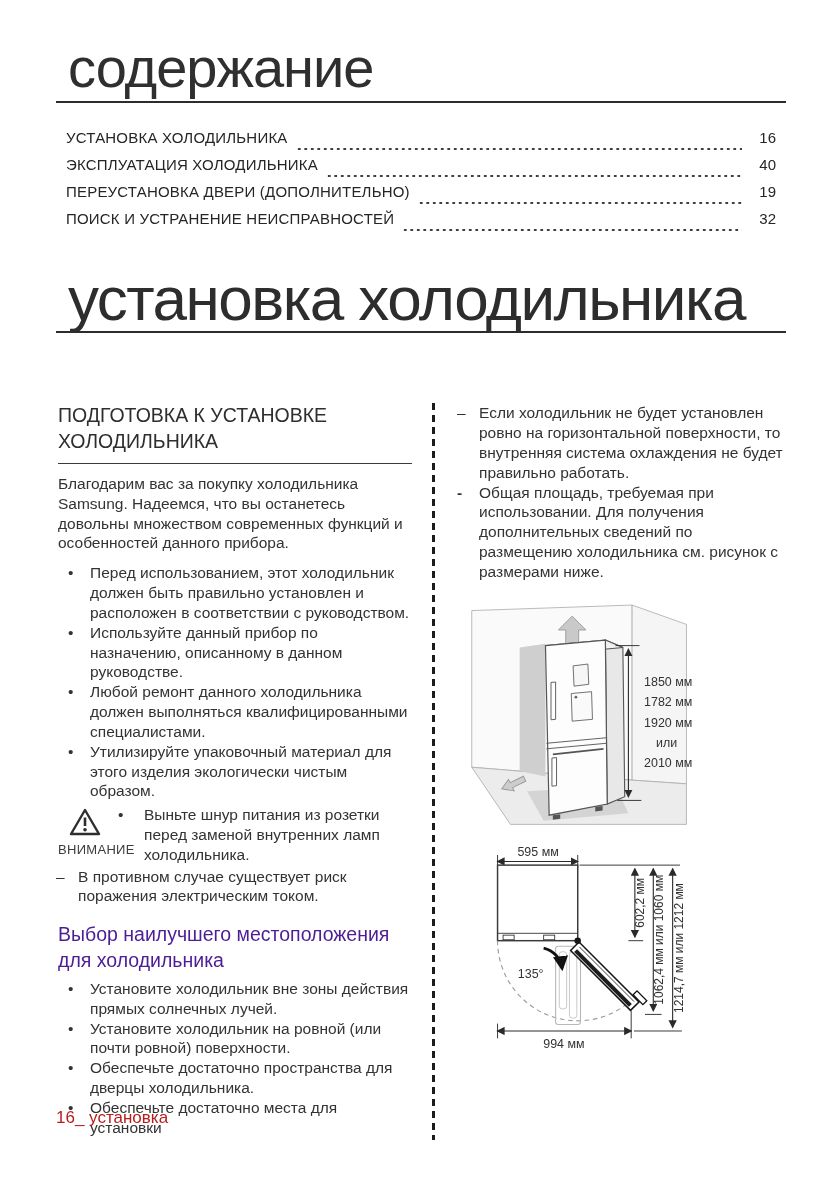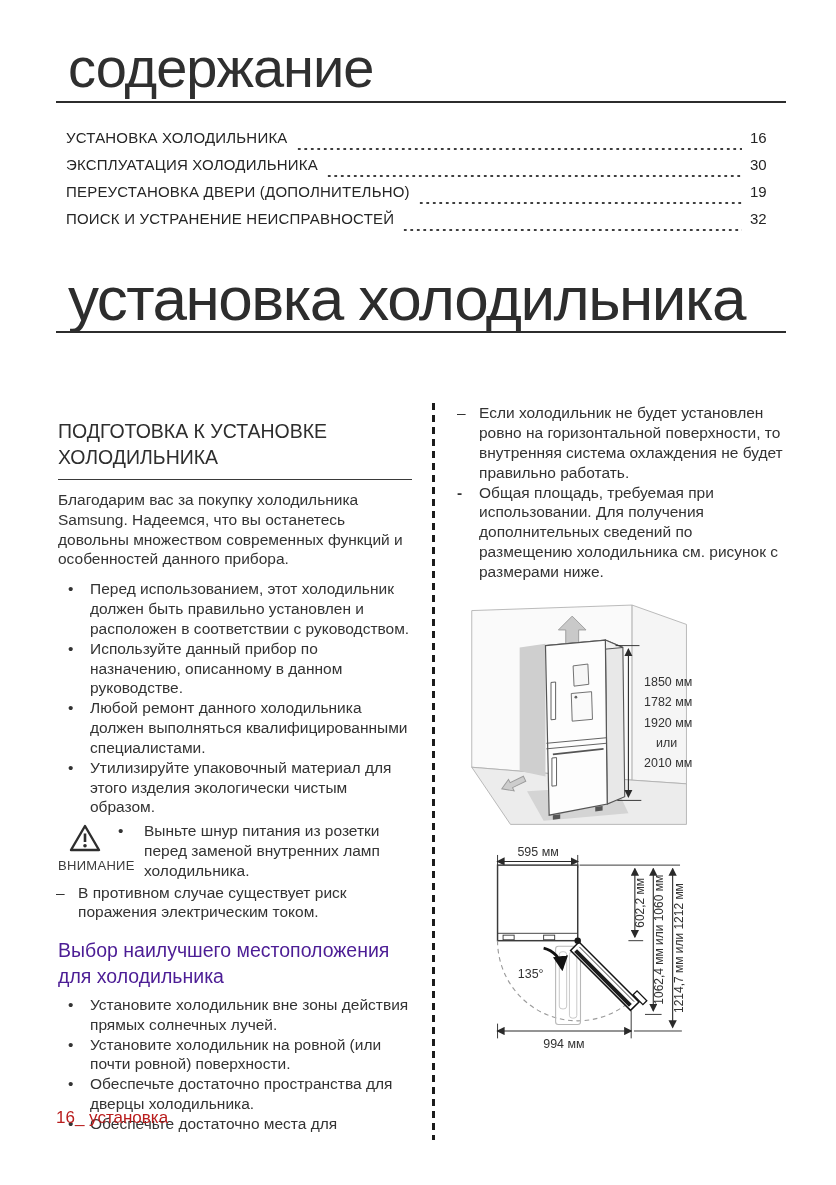--- a/index.html
+++ b/index.html
@@ -13,28 +13,28 @@
   .rule{border-bottom:2px solid #2c2c2c;margin-top:5px;}
   .section-title{font-size:62px;font-weight:400;color:#2d2d2d;letter-spacing:-1.5px;margin:30px 0 0 12px;line-height:1.02;}
   .rule2{border-bottom:2px solid #2c2c2c;margin-top:1px;}
   
   .toc{margin:26px 10px 0 10px;}
   .toc-row{display:flex;align-items:baseline;font-size:15px;color:#252525;height:27px;}
   .toc-label{white-space:nowrap;letter-spacing:0.2px;}
   .toc-dots{flex:1;height:6px;align-self:flex-end;margin:0 8px 4px 8px;
     background-image:radial-gradient(circle,#3f3f3f 1.1px,transparent 1.4px);
     background-size:6.5px 6px;background-position:0 100%;background-repeat:repeat-x;}
-  .toc-page{width:26px;}
+  .toc-page{width:26px;text-align:right;}
   
   .columns{display:flex;margin-top:70px;height:737px;overflow:hidden;font-size:15.5px;line-height:1.28;}
   .col-left{width:356px;flex:none;}
   .col-divider{flex:none;width:3px;margin-left:20px;
     background:repeating-linear-gradient(to bottom,#1b1b1b 0 7px,transparent 7px 12px);}
   .col-right{flex:1;padding-left:22px;}
-  .col-heading{font-size:19.5px;font-weight:400;color:#2e2e2e;line-height:1.3;margin:16px 0 10px 2px;
+  .col-heading{font-size:19.5px;font-weight:400;color:#2e2e2e;line-height:1.3;margin:0 0 10px 2px;
     padding-bottom:9px;border-bottom:1.5px solid #3a3a3a;}
   .intro{margin:0 0 0 2px;}
   ul.blist{list-style:none;margin:10px 0 0 0;padding:0;}
   ul.blist li{position:relative;padding-left:34px;margin:0;}
   ul.blist li .mk{position:absolute;left:12px;top:0;}
   ul.dash-list{list-style:none;margin:0;padding:0;}
   ul.dash-list li{position:relative;padding-left:22px;margin:0;}
   ul.dash-list li .mk{position:absolute;left:0;top:0;}
   .mk.bold{font-weight:bold;}
   
@@ -62,21 +62,21 @@
 
   <div class="toc">
     <div class="toc-row">
       <span class="toc-label">УСТАНОВКА ХОЛОДИЛЬНИКА</span>
       <span class="toc-dots"></span>
       <span class="toc-page">16</span>
     </div>
     <div class="toc-row">
       <span class="toc-label">ЭКСПЛУАТАЦИЯ ХОЛОДИЛЬНИКА</span>
       <span class="toc-dots"></span>
-      <span class="toc-page">30</span>
+      <span class="toc-page">40</span>
     </div>
     <div class="toc-row">
       <span class="toc-label">ПЕРЕУСТАНОВКА ДВЕРИ (ДОПОЛНИТЕЛЬНО)</span>
       <span class="toc-dots"></span>
       <span class="toc-page">19</span>
     </div>
     <div class="toc-row">
       <span class="toc-label">ПОИСК И УСТРАНЕНИЕ НЕИСПРАВНОСТЕЙ</span>
       <span class="toc-dots"></span>
       <span class="toc-page">32</span>

